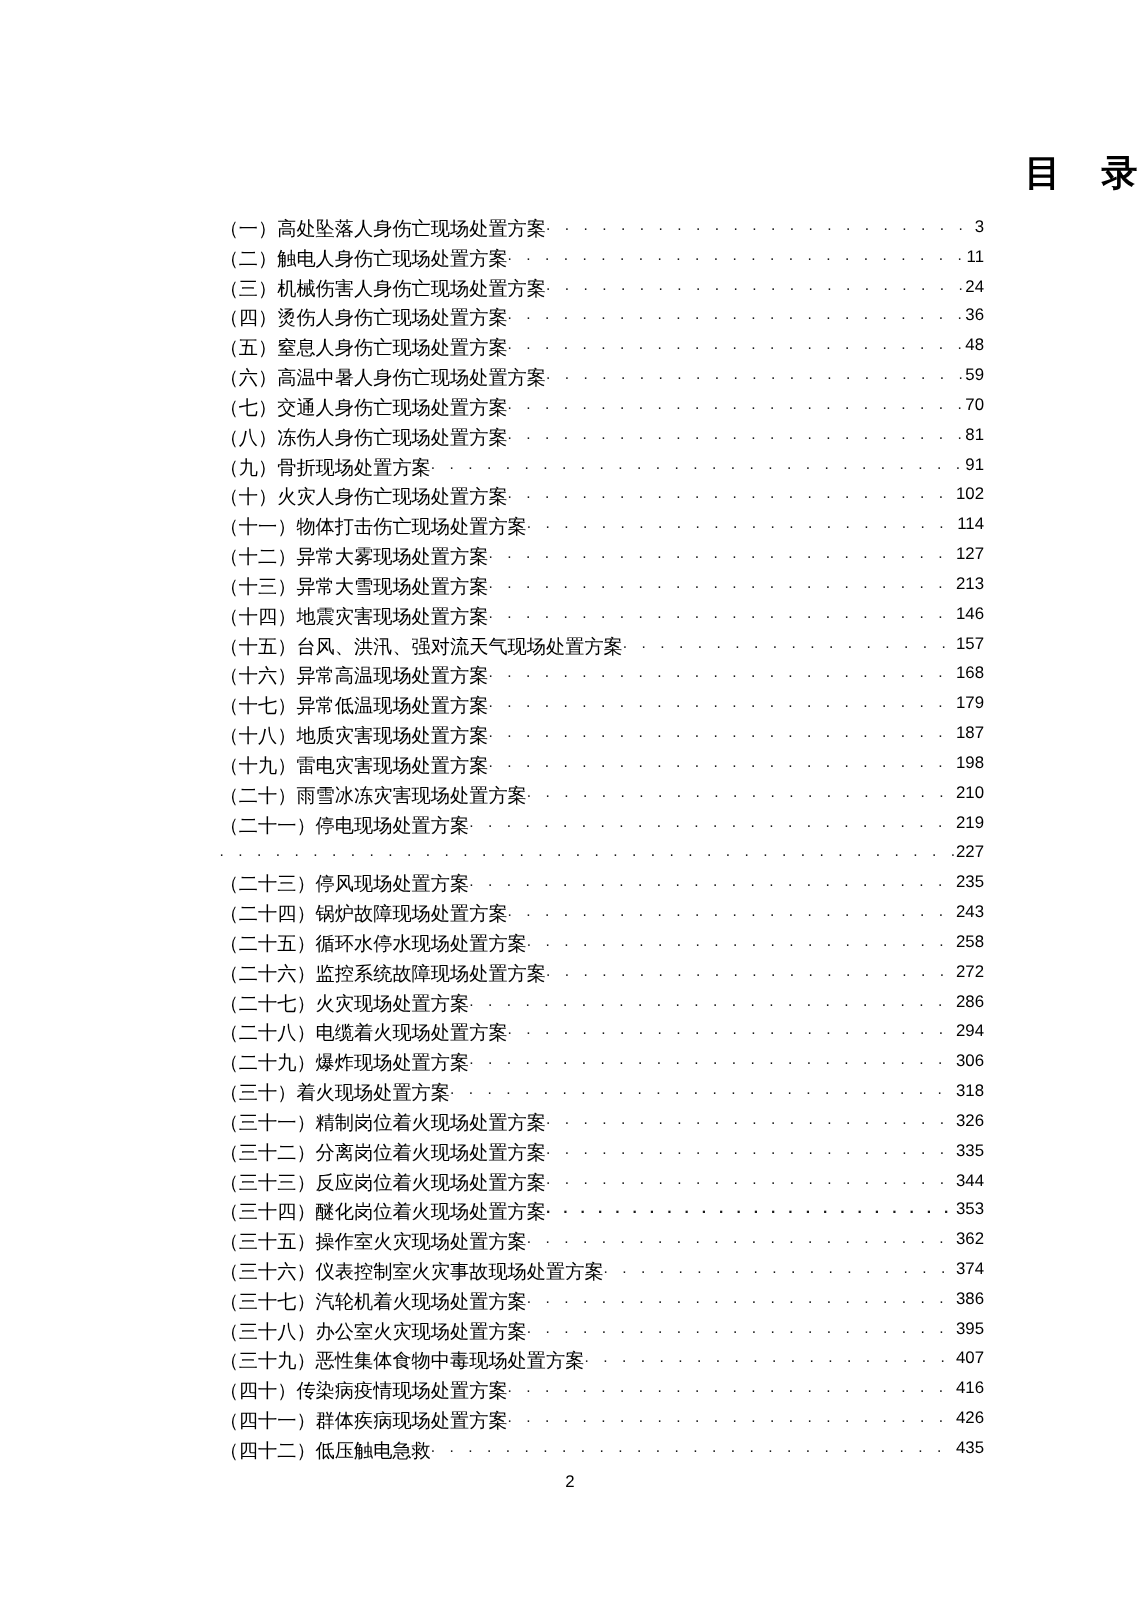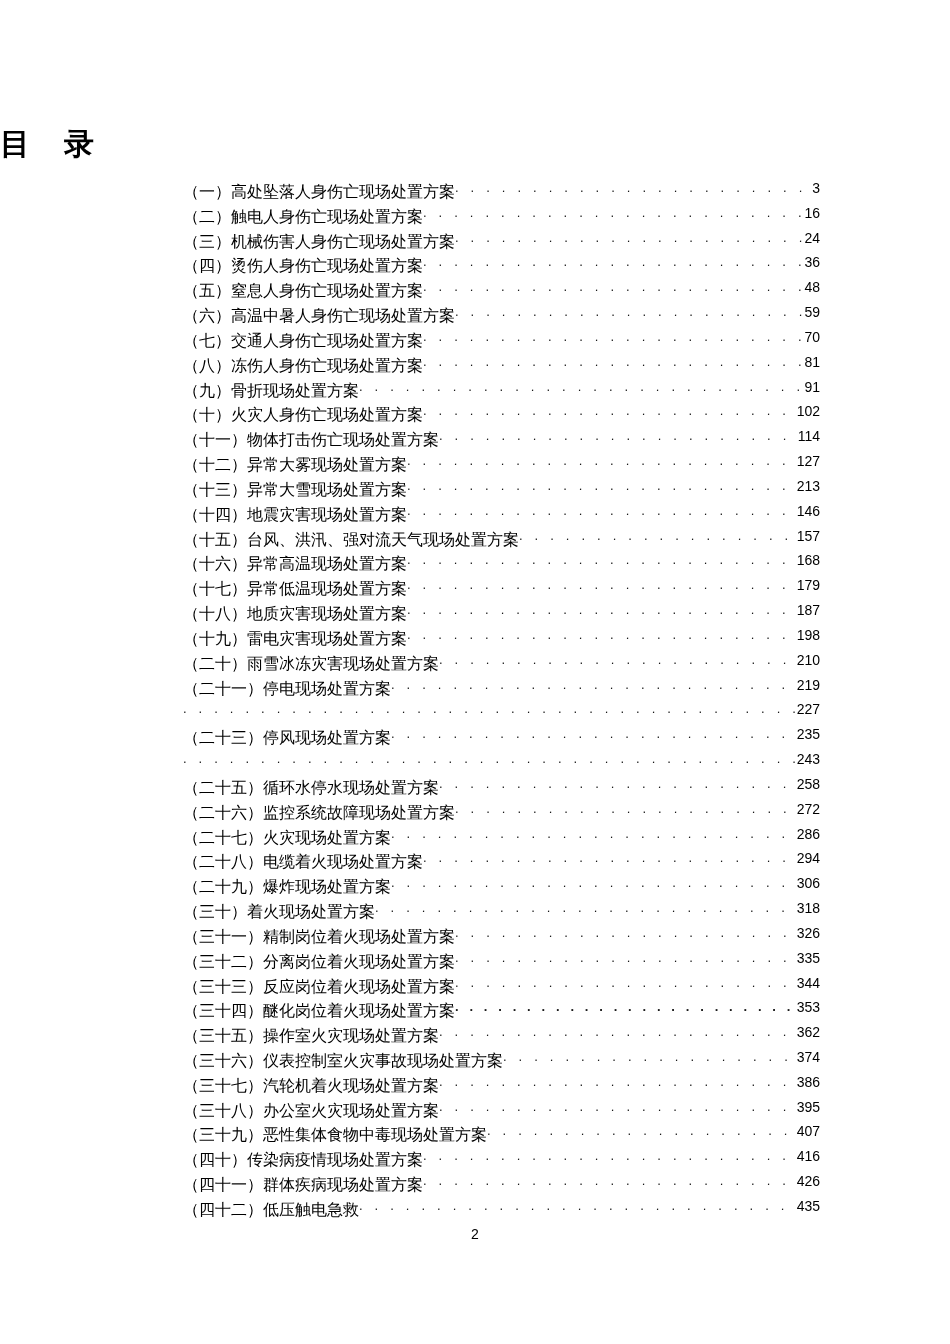--- a/index.html
+++ b/index.html
@@ -13,21 +13,21 @@
     width: 950px;
     height: 1344px;
     background: #ffffff;
     overflow: hidden;
   }
   .title {
     position: absolute;
     top: 124px;
     left: 0;
     width: 100%;
-    text-align: left;
+    text-align: right;
     font-size: 30px;
     font-weight: 700;
     letter-spacing: 2px;
     color: #000000;
   }
   .toc {
     position: absolute;
     top: 180px;
     left: 183px;
     right: 130px;
@@ -79,21 +79,21 @@
   <h1 class="title">目　录</h1>
   <div class="toc" id="toc">
       <div class="toc-row">
         <span class="toc-title">（一）高处坠落人身伤亡现场处置方案</span>
         <span class="leader">. . . . . . . . . . . . . . . . . . . . . . . . . . . . . . . . . . . . . . . . . . . . . . . . . . . . . . . . . . . . . . . . . . . . . . . . . . . . . . . . . . . . . . . . . . . . . . . . . . . . . . . . . . . . . . . . . . . . . . . . . . . . . . . . . . . . . . . . . . . . . . . . . . . . . . . . . . . . . . . . </span>
         <span class="toc-page">3</span>
       </div>
       <div class="toc-row">
         <span class="toc-title">（二）触电人身伤亡现场处置方案</span>
         <span class="leader">. . . . . . . . . . . . . . . . . . . . . . . . . . . . . . . . . . . . . . . . . . . . . . . . . . . . . . . . . . . . . . . . . . . . . . . . . . . . . . . . . . . . . . . . . . . . . . . . . . . . . . . . . . . . . . . . . . . . . . . . . . . . . . . . . . . . . . . . . . . . . . . . . . . . . . . . . . . . . . . . </span>
-        <span class="toc-page">16</span>
+        <span class="toc-page">11</span>
       </div>
       <div class="toc-row">
         <span class="toc-title">（三）机械伤害人身伤亡现场处置方案</span>
         <span class="leader">. . . . . . . . . . . . . . . . . . . . . . . . . . . . . . . . . . . . . . . . . . . . . . . . . . . . . . . . . . . . . . . . . . . . . . . . . . . . . . . . . . . . . . . . . . . . . . . . . . . . . . . . . . . . . . . . . . . . . . . . . . . . . . . . . . . . . . . . . . . . . . . . . . . . . . . . . . . . . . . . </span>
         <span class="toc-page">24</span>
       </div>
       <div class="toc-row">
         <span class="toc-title">（四）烫伤人身伤亡现场处置方案</span>
         <span class="leader">. . . . . . . . . . . . . . . . . . . . . . . . . . . . . . . . . . . . . . . . . . . . . . . . . . . . . . . . . . . . . . . . . . . . . . . . . . . . . . . . . . . . . . . . . . . . . . . . . . . . . . . . . . . . . . . . . . . . . . . . . . . . . . . . . . . . . . . . . . . . . . . . . . . . . . . . . . . . . . . . </span>
         <span class="toc-page">36</span>
@@ -186,20 +186,21 @@
       <div class="toc-row">
         <span class="leader">. . . . . . . . . . . . . . . . . . . . . . . . . . . . . . . . . . . . . . . . . . . . . . . . . . . . . . . . . . . . . . . . . . . . . . . . . . . . . . . . . . . . . . . . . . . . . . . . . . . . . . . . . . . . . . . . . . . . . . . . . . . . . . . . . . . . . . . . . . . . . . . . . . . . . . . . . . . . . . . . </span>
         <span class="toc-page">227</span>
       </div>
       <div class="toc-row">
         <span class="toc-title">（二十三）停风现场处置方案</span>
         <span class="leader">. . . . . . . . . . . . . . . . . . . . . . . . . . . . . . . . . . . . . . . . . . . . . . . . . . . . . . . . . . . . . . . . . . . . . . . . . . . . . . . . . . . . . . . . . . . . . . . . . . . . . . . . . . . . . . . . . . . . . . . . . . . . . . . . . . . . . . . . . . . . . . . . . . . . . . . . . . . . . . . . </span>
         <span class="toc-page">235</span>
       </div>
       <div class="toc-row">
+        <span class="toc-title">（二十四）锅炉故障现场处置方案</span>
         <span class="leader">. . . . . . . . . . . . . . . . . . . . . . . . . . . . . . . . . . . . . . . . . . . . . . . . . . . . . . . . . . . . . . . . . . . . . . . . . . . . . . . . . . . . . . . . . . . . . . . . . . . . . . . . . . . . . . . . . . . . . . . . . . . . . . . . . . . . . . . . . . . . . . . . . . . . . . . . . . . . . . . . </span>
         <span class="toc-page">243</span>
       </div>
       <div class="toc-row">
         <span class="toc-title">（二十五）循环水停水现场处置方案</span>
         <span class="leader">. . . . . . . . . . . . . . . . . . . . . . . . . . . . . . . . . . . . . . . . . . . . . . . . . . . . . . . . . . . . . . . . . . . . . . . . . . . . . . . . . . . . . . . . . . . . . . . . . . . . . . . . . . . . . . . . . . . . . . . . . . . . . . . . . . . . . . . . . . . . . . . . . . . . . . . . . . . . . . . . </span>
         <span class="toc-page">258</span>
       </div>
       <div class="toc-row">
         <span class="toc-title">（二十六）监控系统故障现场处置方案</span>

